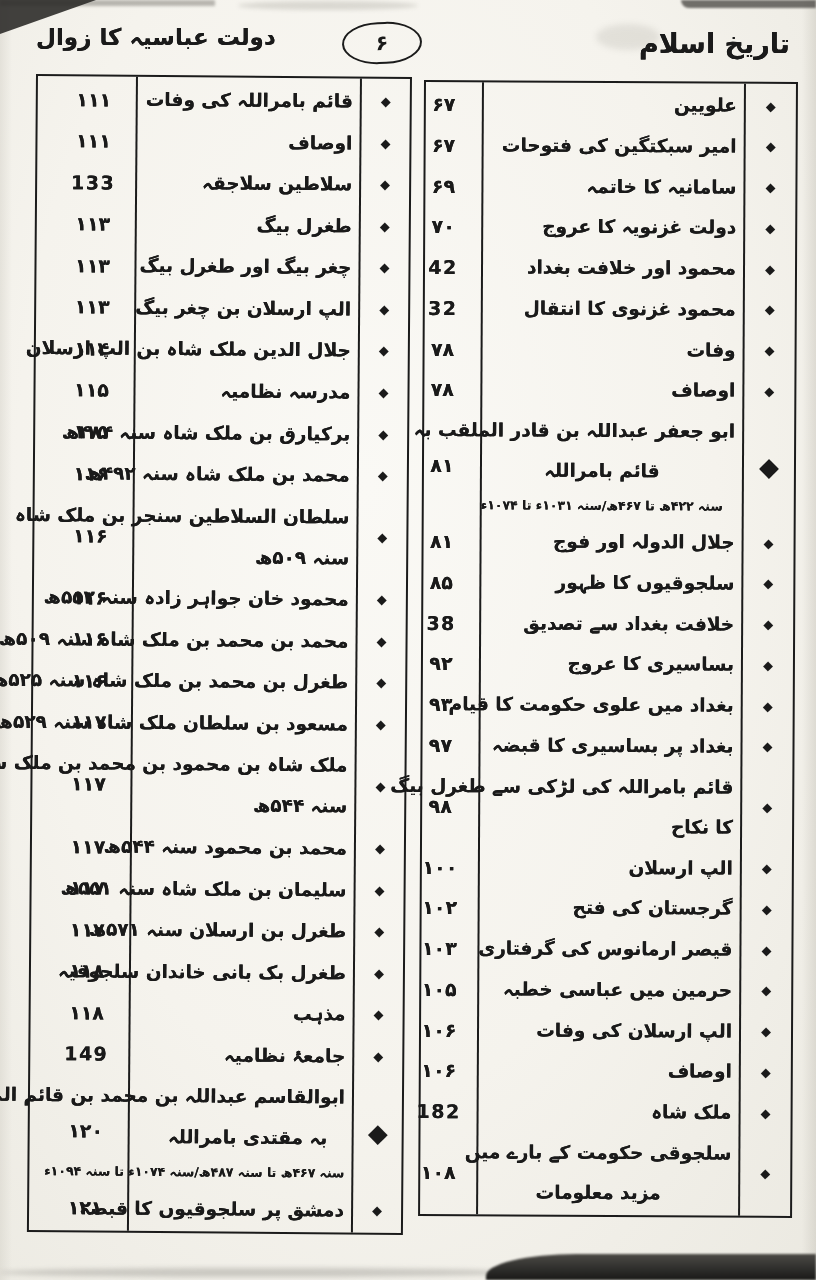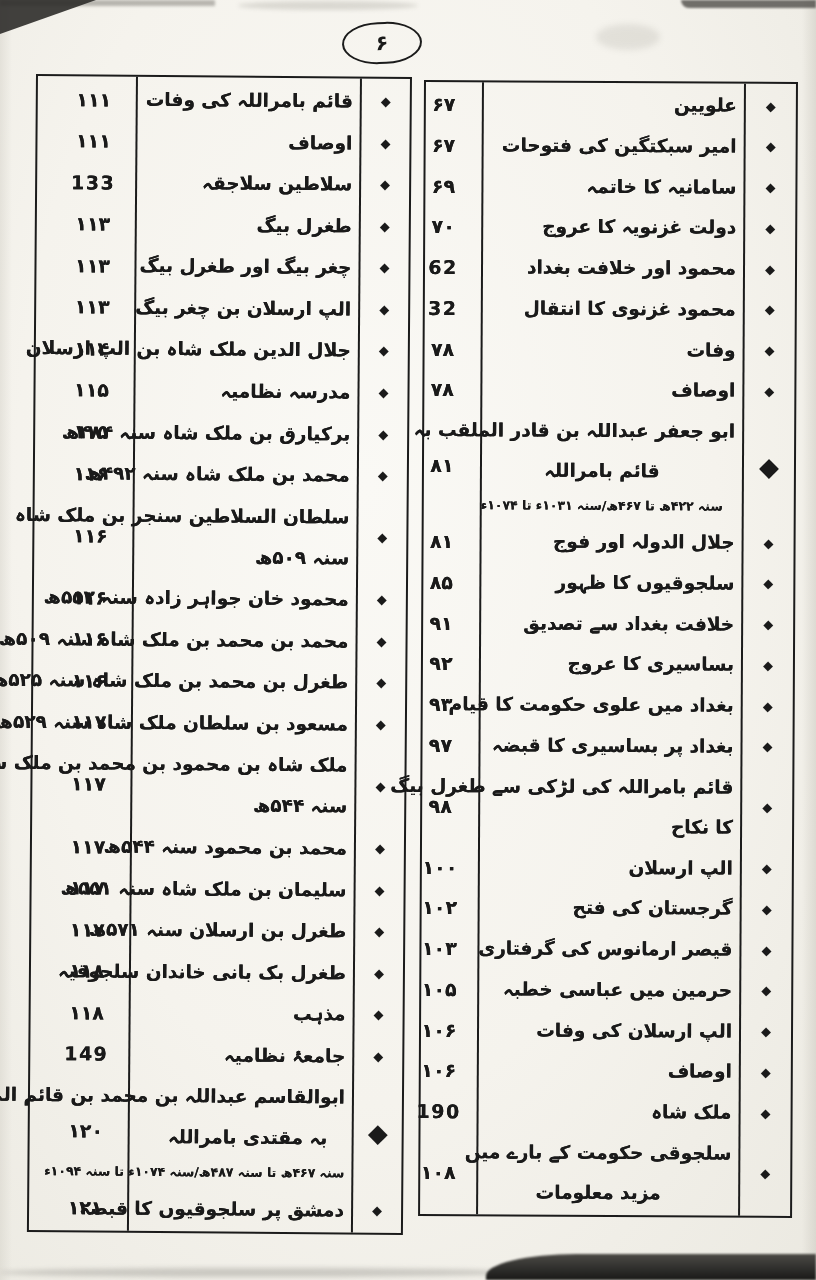--- a/index.html
+++ b/index.html
@@ -93,23 +93,25 @@
   <div class="artifact a-left-edge"></div>
   <div class="artifact a-right-edge"></div>
   <div class="artifact a-top-left-bar"></div>
   <div class="artifact a-top-left-wedge"></div>
   <div class="artifact a-top-center"></div>
   <div class="artifact a-top-right-streak"></div>
   <div class="artifact a-title-smudge"></div>
   <div class="artifact a-bottom-shadow-left"></div>
   <div class="artifact a-bottom-shadow-right"></div>
 
+  <div class="section-title">دولت عباسیہ کا زوال</div>
   <div class="page-badge">
     <span>۶</span>
   </div>
+  <div class="book-title">تاریخ اسلام</div>
 
   <div class="toc-table left-table" id="left-table">
     <div class="vline vline-num"></div>
     <div class="vline vline-bullet"></div>
   <div class="toc-row">
         <div class="num">۱۱۱</div>
         <div class="title">
           <div class="line">قائم بامراللہ کی وفات</div>
         </div>
         <div class="bullet">◆</div>
@@ -306,21 +308,21 @@
         <div class="bullet">◆</div>
       </div>
       <div class="toc-row">
         <div class="num">۷۰</div>
         <div class="title">
           <div class="line">دولت غزنویہ کا عروج</div>
         </div>
         <div class="bullet">◆</div>
       </div>
       <div class="toc-row">
-        <div class="num">62</div>
+        <div class="num">42</div>
         <div class="title">
           <div class="line">محمود اور خلافت بغداد</div>
         </div>
         <div class="bullet">◆</div>
       </div>
       <div class="toc-row">
         <div class="num">32</div>
         <div class="title">
           <div class="line">محمود غزنوی کا انتقال</div>
         </div>
@@ -357,21 +359,21 @@
         <div class="bullet">◆</div>
       </div>
       <div class="toc-row">
         <div class="num">۸۵</div>
         <div class="title">
           <div class="line">سلجوقیوں کا ظہور</div>
         </div>
         <div class="bullet">◆</div>
       </div>
       <div class="toc-row">
-        <div class="num">۹۱</div>
+        <div class="num">38</div>
         <div class="title">
           <div class="line">خلافت بغداد سے تصدیق</div>
         </div>
         <div class="bullet">◆</div>
       </div>
       <div class="toc-row">
         <div class="num">۹۲</div>
         <div class="title">
           <div class="line">بساسیری کا عروج</div>
         </div>
@@ -435,21 +437,21 @@
         <div class="bullet">◆</div>
       </div>
       <div class="toc-row">
         <div class="num">۱۰۶</div>
         <div class="title">
           <div class="line">اوصاف</div>
         </div>
         <div class="bullet">◆</div>
       </div>
       <div class="toc-row">
-        <div class="num">190</div>
+        <div class="num">182</div>
         <div class="title">
           <div class="line">ملک شاہ</div>
         </div>
         <div class="bullet">◆</div>
       </div>
       <div class="toc-row center">
         <div class="num">۱۰۸</div>
         <div class="title">
           <div class="line">سلجوقی حکومت کے بارے میں</div>
           <div class="line cont">مزید معلومات</div>

